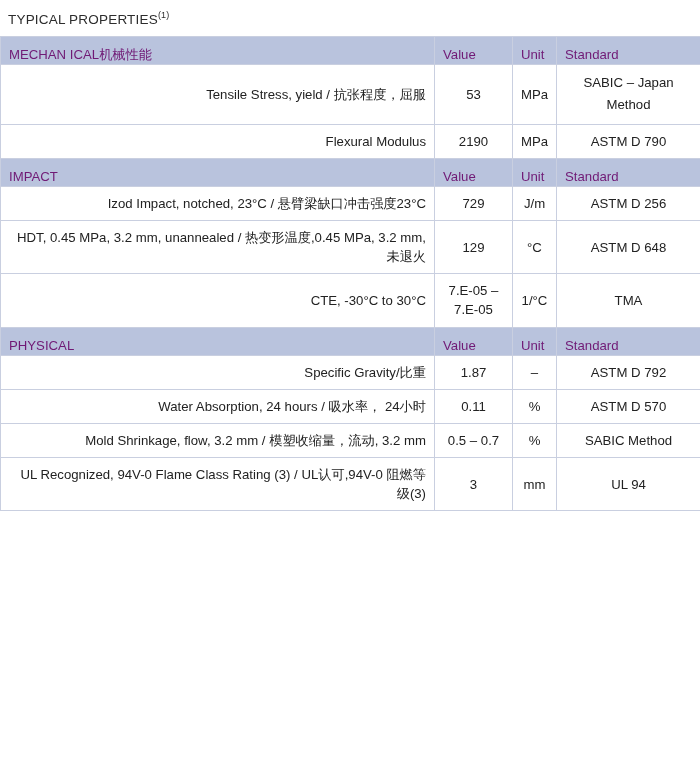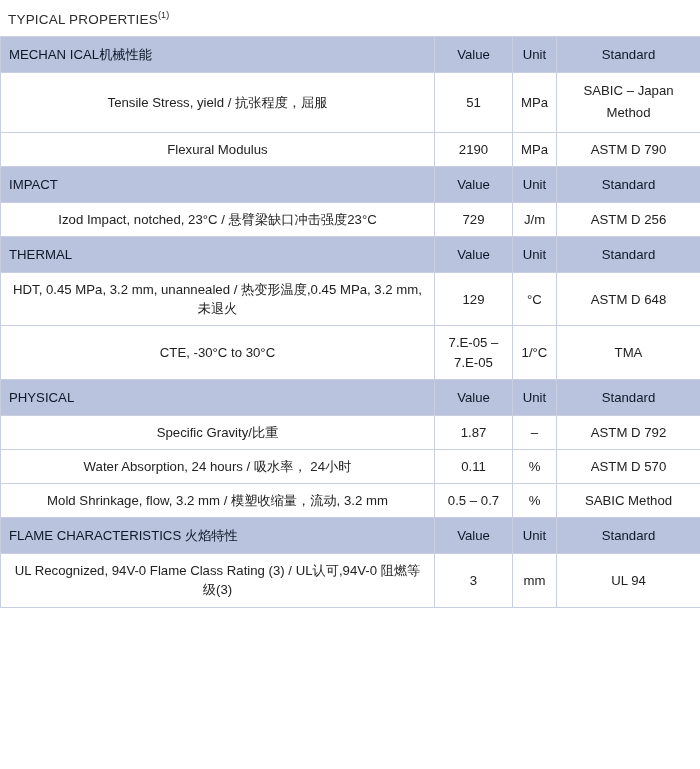--- a/index.html
+++ b/index.html
@@ -41,32 +41,31 @@
     font-weight: normal;
     line-height: 1.45;
   }
   col.c-name  { width: 434px; }
   col.c-value { width: 78px; }
   col.c-unit  { width: 44px; }
   col.c-std   { width: 144px; }
 
   tr.section td {
     background: #b9c3dd;
-    color: #0f172a;
+    color: #701a75;
     padding-top: 8px;
-    padding-bottom: 8px;
+    padding-bottom: 0;
   }
   tr.section td.sec-name {
     text-align: left;
   }
   tr.section td.sec-head {
-    text-align: center;
   }
   tr.row td.name {
-    text-align: center;
+    text-align: right;
   }
   tr.row td.value,
   tr.row td.unit,
   tr.row td.standard {
     text-align: center;
   }
   td.standard.two-line {
     line-height: 1.7;
   }
 </style>
@@ -87,21 +86,21 @@
     <tbody>
 
       <tr class="section">
         <td class="sec-name">MECHAN ICAL机械性能</td>
         <td class="sec-head">Value</td>
         <td class="sec-head">Unit</td>
         <td class="sec-head">Standard</td>
       </tr>
       <tr class="row">
         <td class="name">Tensile Stress, yield / 抗张程度，屈服</td>
-        <td class="value">51</td>
+        <td class="value">53</td>
         <td class="unit">MPa</td>
         <td class="standard two-line">SABIC – Japan Method</td>
       </tr>
       <tr class="row">
         <td class="name">Flexural Modulus</td>
         <td class="value">2190</td>
         <td class="unit">MPa</td>
         <td class="standard">ASTM D 790</td>
       </tr>
 
@@ -111,26 +110,20 @@
         <td class="sec-head">Unit</td>
         <td class="sec-head">Standard</td>
       </tr>
       <tr class="row">
         <td class="name">Izod Impact, notched, 23°C / 悬臂梁缺口冲击强度23°C</td>
         <td class="value">729</td>
         <td class="unit">J/m</td>
         <td class="standard">ASTM D 256</td>
       </tr>
 
-      <tr class="section">
-        <td class="sec-name">THERMAL</td>
-        <td class="sec-head">Value</td>
-        <td class="sec-head">Unit</td>
-        <td class="sec-head">Standard</td>
-      </tr>
       <tr class="row">
         <td class="name">HDT, 0.45 MPa, 3.2 mm, unannealed / 热变形温度,0.45 MPa, 3.2 mm,未退火</td>
         <td class="value">129</td>
         <td class="unit">°C</td>
         <td class="standard">ASTM D 648</td>
       </tr>
       <tr class="row">
         <td class="name">CTE, -30°C to 30°C</td>
         <td class="value two-line">7.E-05 – 7.E-05</td>
         <td class="unit">1/°C</td>
@@ -155,26 +148,20 @@
         <td class="unit">%</td>
         <td class="standard">ASTM D 570</td>
       </tr>
       <tr class="row">
         <td class="name">Mold Shrinkage, flow, 3.2 mm / 模塑收缩量，流动, 3.2 mm</td>
         <td class="value">0.5 – 0.7</td>
         <td class="unit">%</td>
         <td class="standard">SABIC Method</td>
       </tr>
 
-      <tr class="section">
-        <td class="sec-name">FLAME CHARACTERISTICS 火焰特性</td>
-        <td class="sec-head">Value</td>
-        <td class="sec-head">Unit</td>
-        <td class="sec-head">Standard</td>
-      </tr>
       <tr class="row">
         <td class="name">UL Recognized, 94V-0 Flame Class Rating (3) / UL认可,94V-0 阻燃等级(3)</td>
         <td class="value">3</td>
         <td class="unit">mm</td>
         <td class="standard">UL 94</td>
       </tr>
 
     </tbody>
   </table>
 </div>

